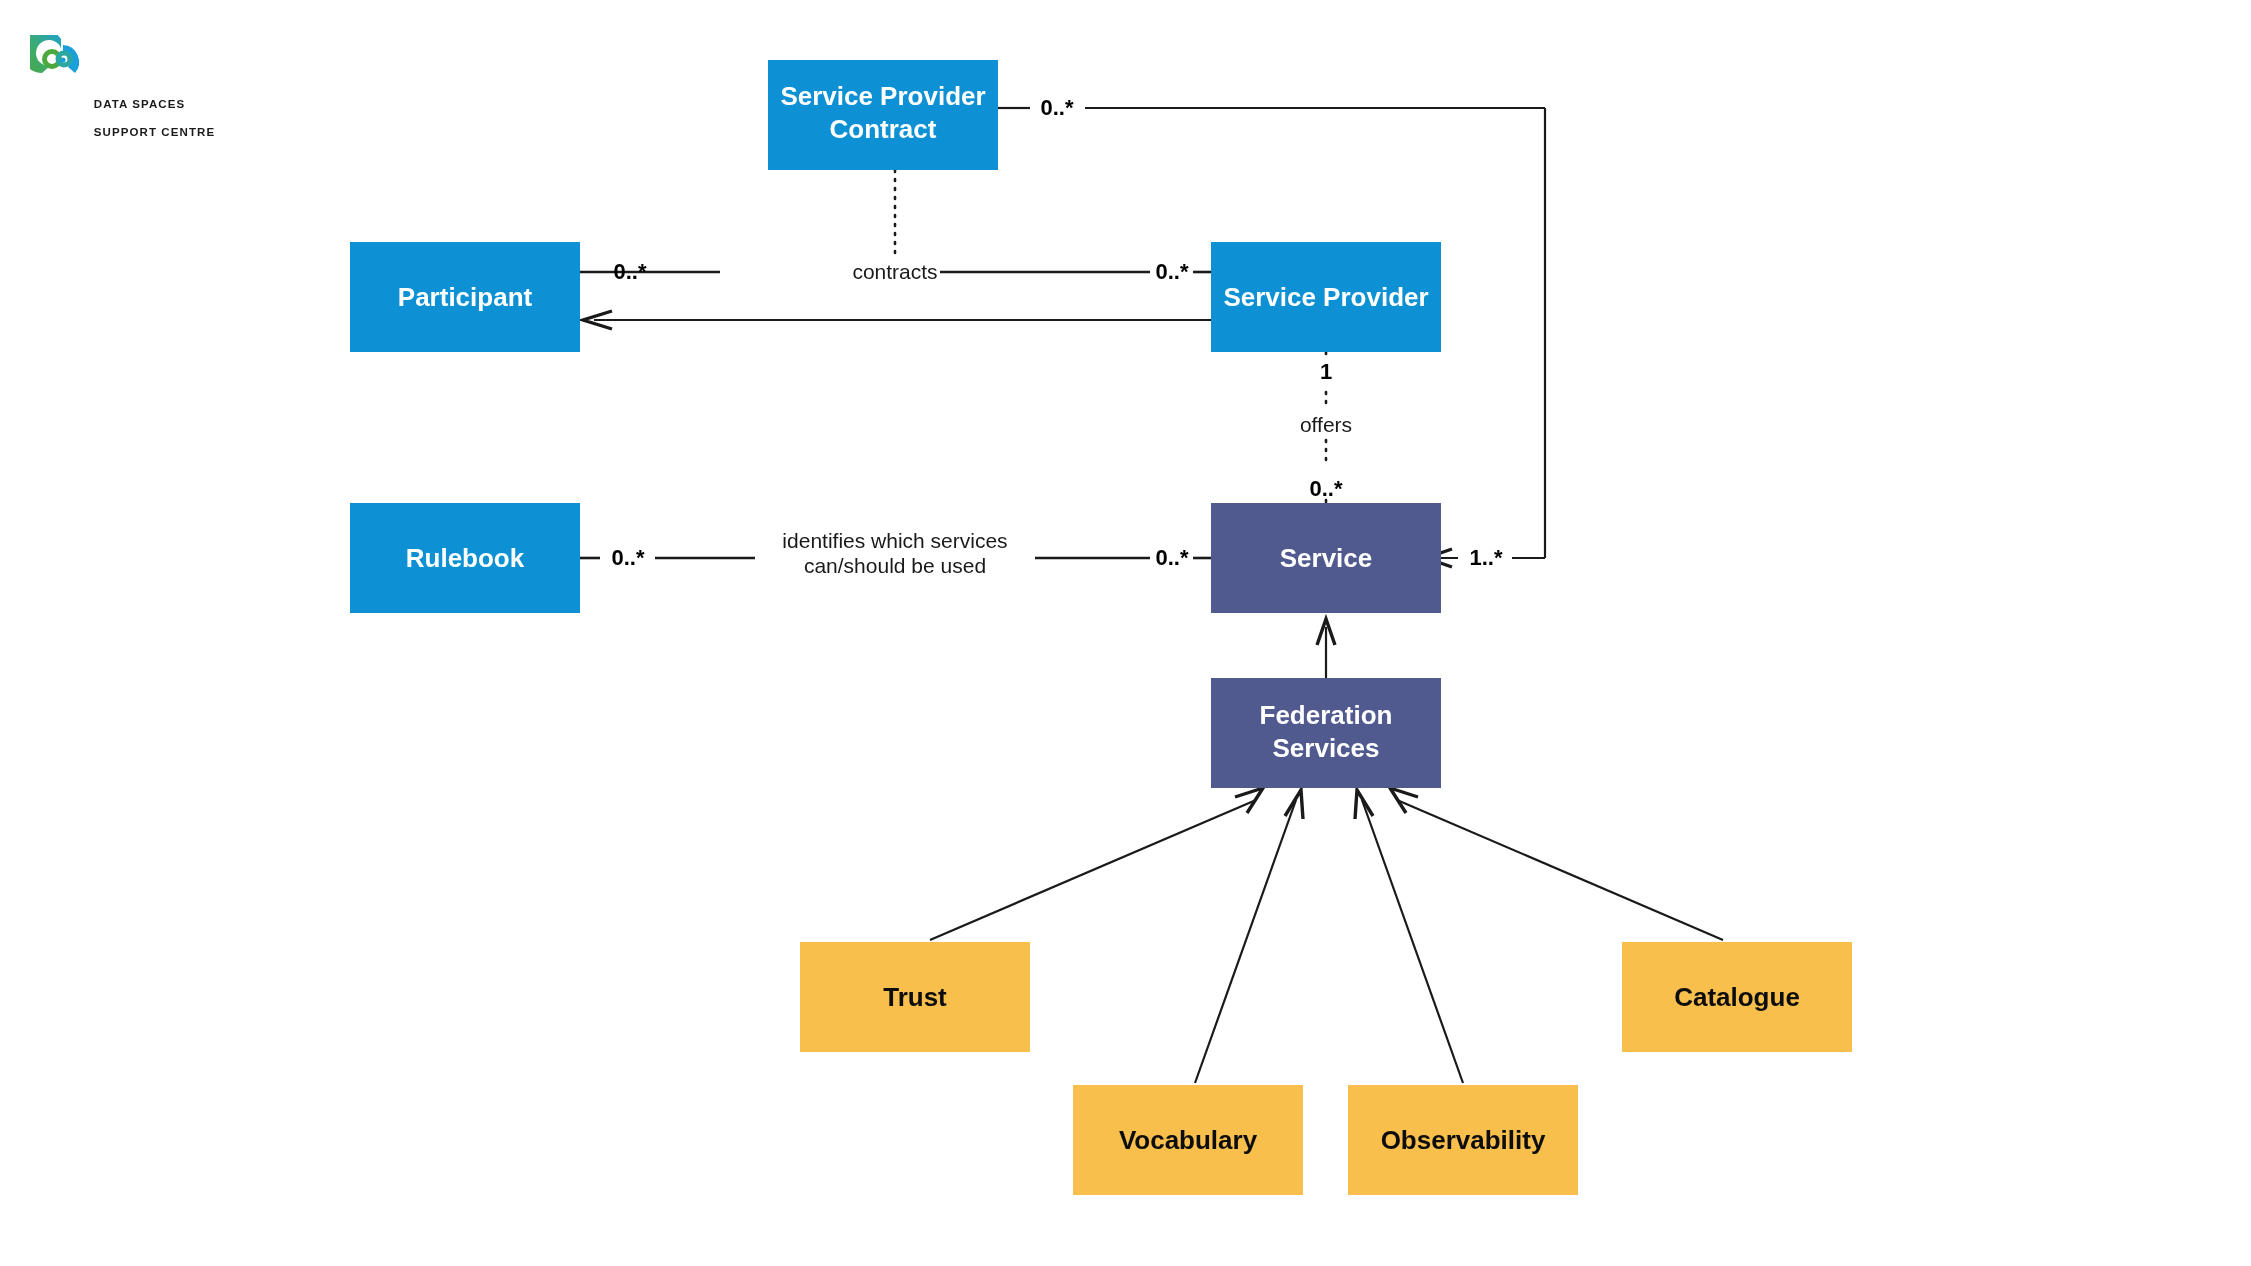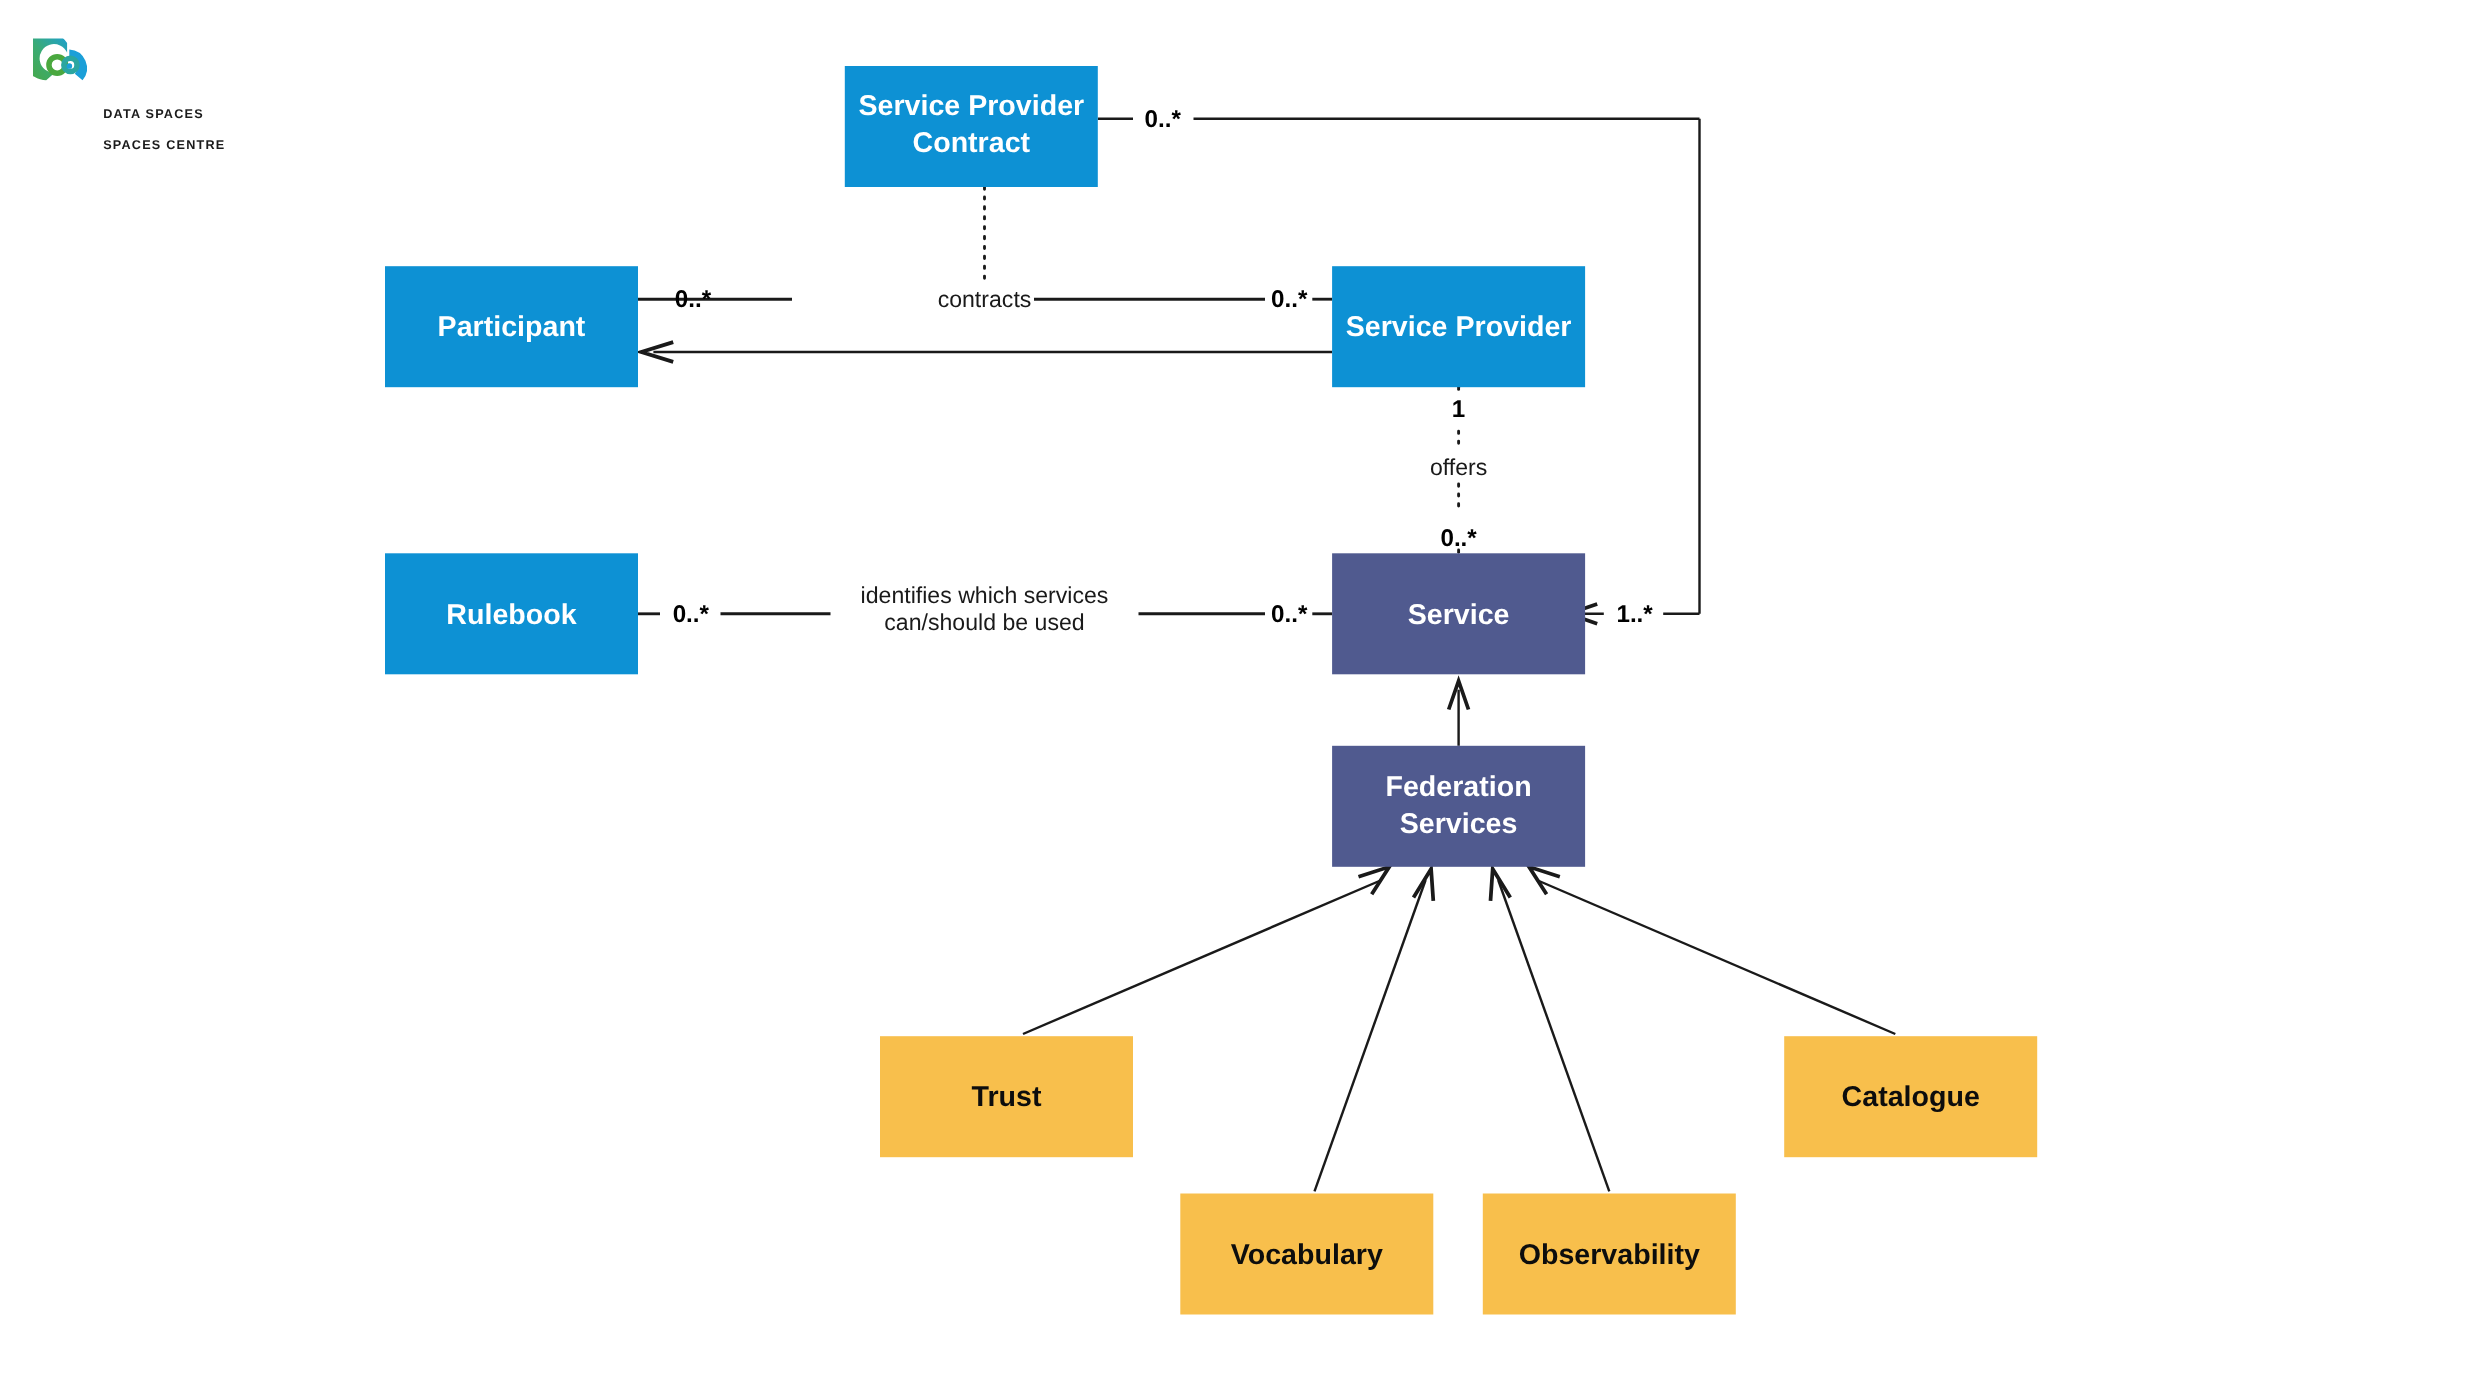--- a/index.html
+++ b/index.html
@@ -51,21 +51,21 @@
         </linearGradient>
       </defs>
       <path d="M31 4 A22 22 0 1 0 12 38 L20 31 A13 13 0 1 1 31 13 Z" fill="url(#lgGrad)"></path>
       <path d="M33 10 A17 17 0 0 1 45 38 L38 32 A8 8 0 0 0 33 19 Z" fill="#1b9fd8"></path>
       <circle cx="22" cy="24" r="7.5" fill="none" stroke="#4aa83f" stroke-width="5"></circle>
       <circle cx="34" cy="24" r="6" fill="none" stroke="#2ba6a0" stroke-width="5"></circle>
       <circle cx="33" cy="25" r="2.6" fill="#1b9fd8"></circle>
     </svg>
     <div class="logo-text" style="left:38px;top:48px;">
       <span>DATA SPACES</span><br>
-      <span>SPACES CENTRE</span>
+      <span>SUPPORT CENTRE</span>
     </div>
   </div>
 
   <svg class="diagram" viewBox="0 0 2251 1266">
 
     
 
     
     <g>
       <line class="edge-line" x1="580" y1="272" x2="720" y2="272"></line>

